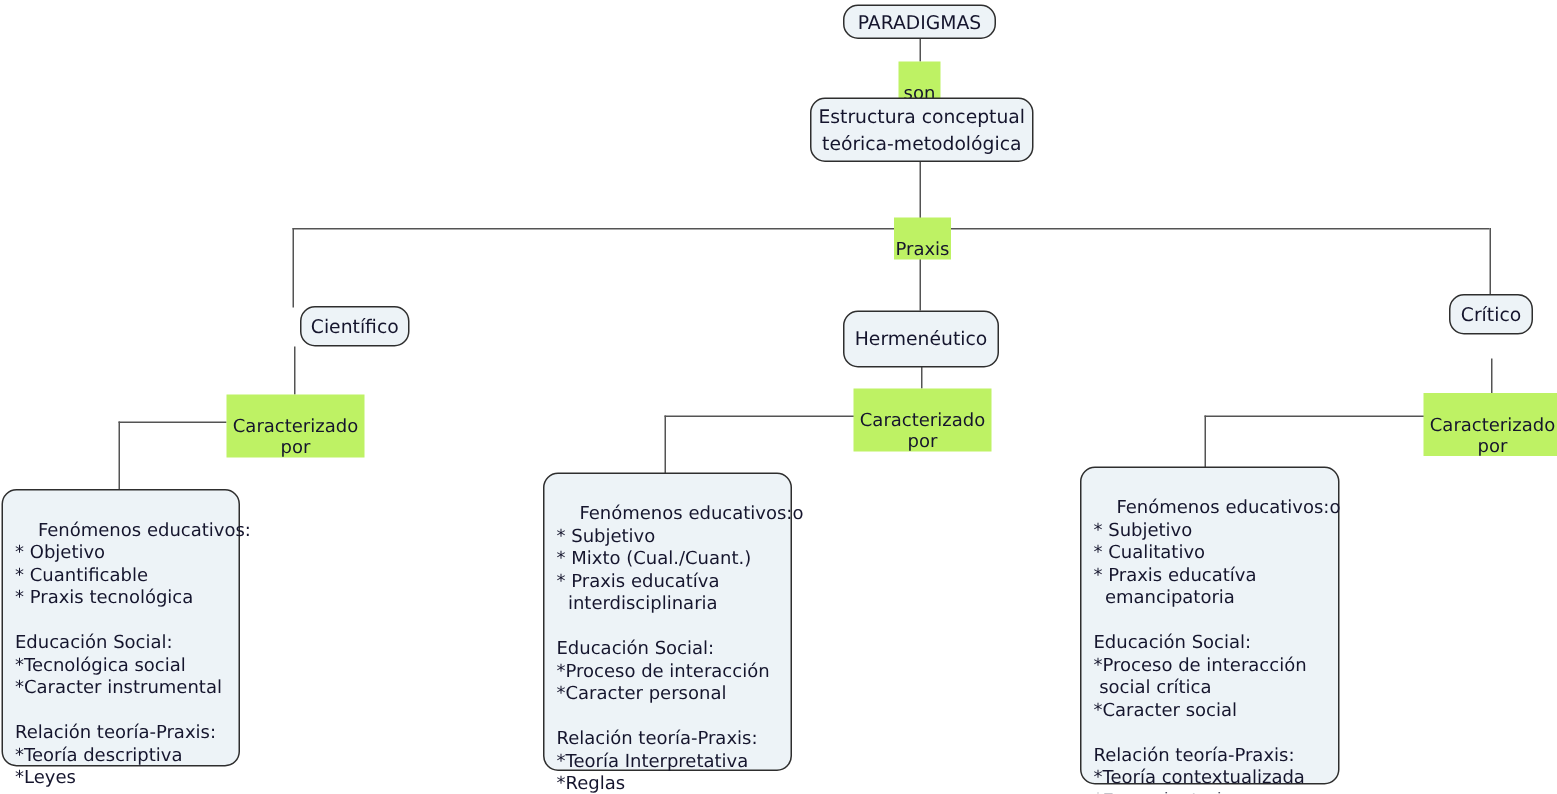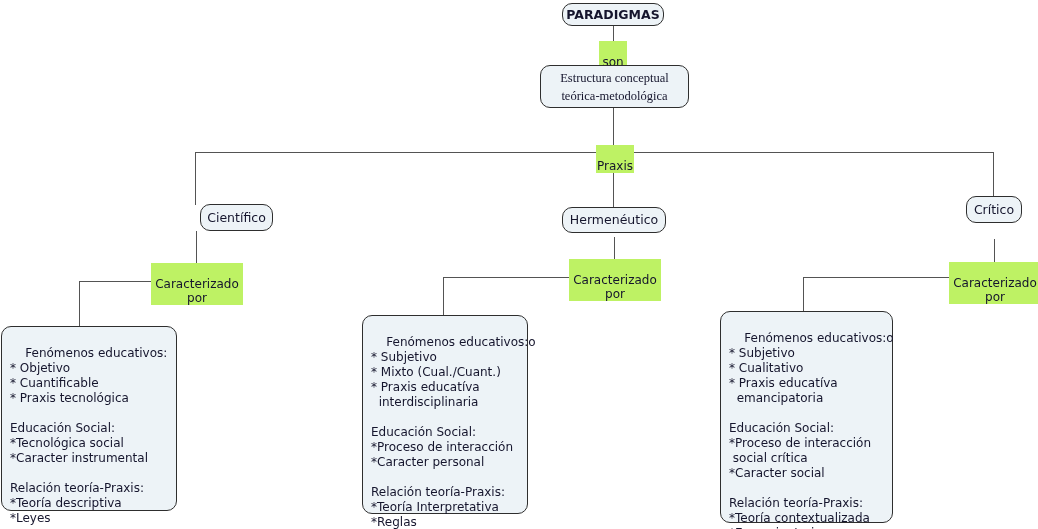--- a/index.html
+++ b/index.html
@@ -66,60 +66,60 @@
   <div class="ln v" style="left:196px;  top:231px; height:32px;"></div>
   <div class="ln h" style="left:79px;   top:280.5px; width:72px;"></div>
   <div class="ln v" style="left:79px;   top:280.5px; height:46px;"></div>
   <div class="ln v" style="left:613.5px; top:237px; height:22px;"></div>
   <div class="ln h" style="left:443px;  top:276.5px; width:127px;"></div>
   <div class="ln v" style="left:443px;  top:276.5px; height:39px;"></div>
   <div class="ln v" style="left:993.5px; top:239px; height:23px;"></div>
   <div class="ln h" style="left:803px;  top:276.5px; width:147px;"></div>
   <div class="ln v" style="left:803px;  top:276.5px; height:35px;"></div>
 
-  <div class="node" style="left:562px; top:3px; width:102px; height:23px; font-weight:700;">
+  <div class="node" style="left:562px; top:3px; width:102px; height:23px; font-weight:400;">
     <span>PARADIGMAS</span>
   </div>
 
   <div class="lbl" style="left:599px; top:41px; width:28px;">
     <span>son</span>
   </div>
 
-  <div class="node" style="left:540px; top:65px; width:149px; height:43px;font-family:Liberation Serif, serif;">
+  <div class="node" style="left:540px; top:65px; width:149px; height:43px;">
     <span>Estructura conceptual
 teórica-metodológica</span>
   </div>
 
   <div class="lbl" style="left:596px; top:145px; width:38px;">
     <span>Praxis</span>
   </div>
 
   <div class="node" style="left:160px; top:204px; width:73px; height:27px;margin-left:40px;">
     <span>Científico</span>
   </div>
   <div class="lbl" style="left:151px; top:263px; width:92px;">
     <span>Caracterizado
 por</span>
   </div>
-  <div class="detail" style="left:1px; top:326px; width:176px; height:185px;">
+  <div class="detail" style="left:1px; top:326px; width:159px; height:185px;">
     <span>Fenómenos educativos:
 * Objetivo
 * Cuantificable
 * Praxis tecnológica
 
 Educación Social:
 *Tecnológica social
 *Caracter instrumental
 
 Relación teoría-Praxis:
 *Teoría descriptiva
 *Leyes</span>
   </div>
 
-  <div class="node" style="left:562px; top:207px; width:104px; height:26px;">
+  <div class="node" style="left:562px; top:207px; width:104px; height:38px;">
     <span>Hermenéutico</span>
   </div>
   <div class="lbl" style="left:569px; top:259px; width:92px;">
     <span>Caracterizado
 por</span>
   </div>
   <div class="detail" style="left:362px; top:315px; width:166px; height:199px;">
     <span>Fenómenos educativos:o
 * Subjetivo
 * Mixto (Cual./Cuant.)

